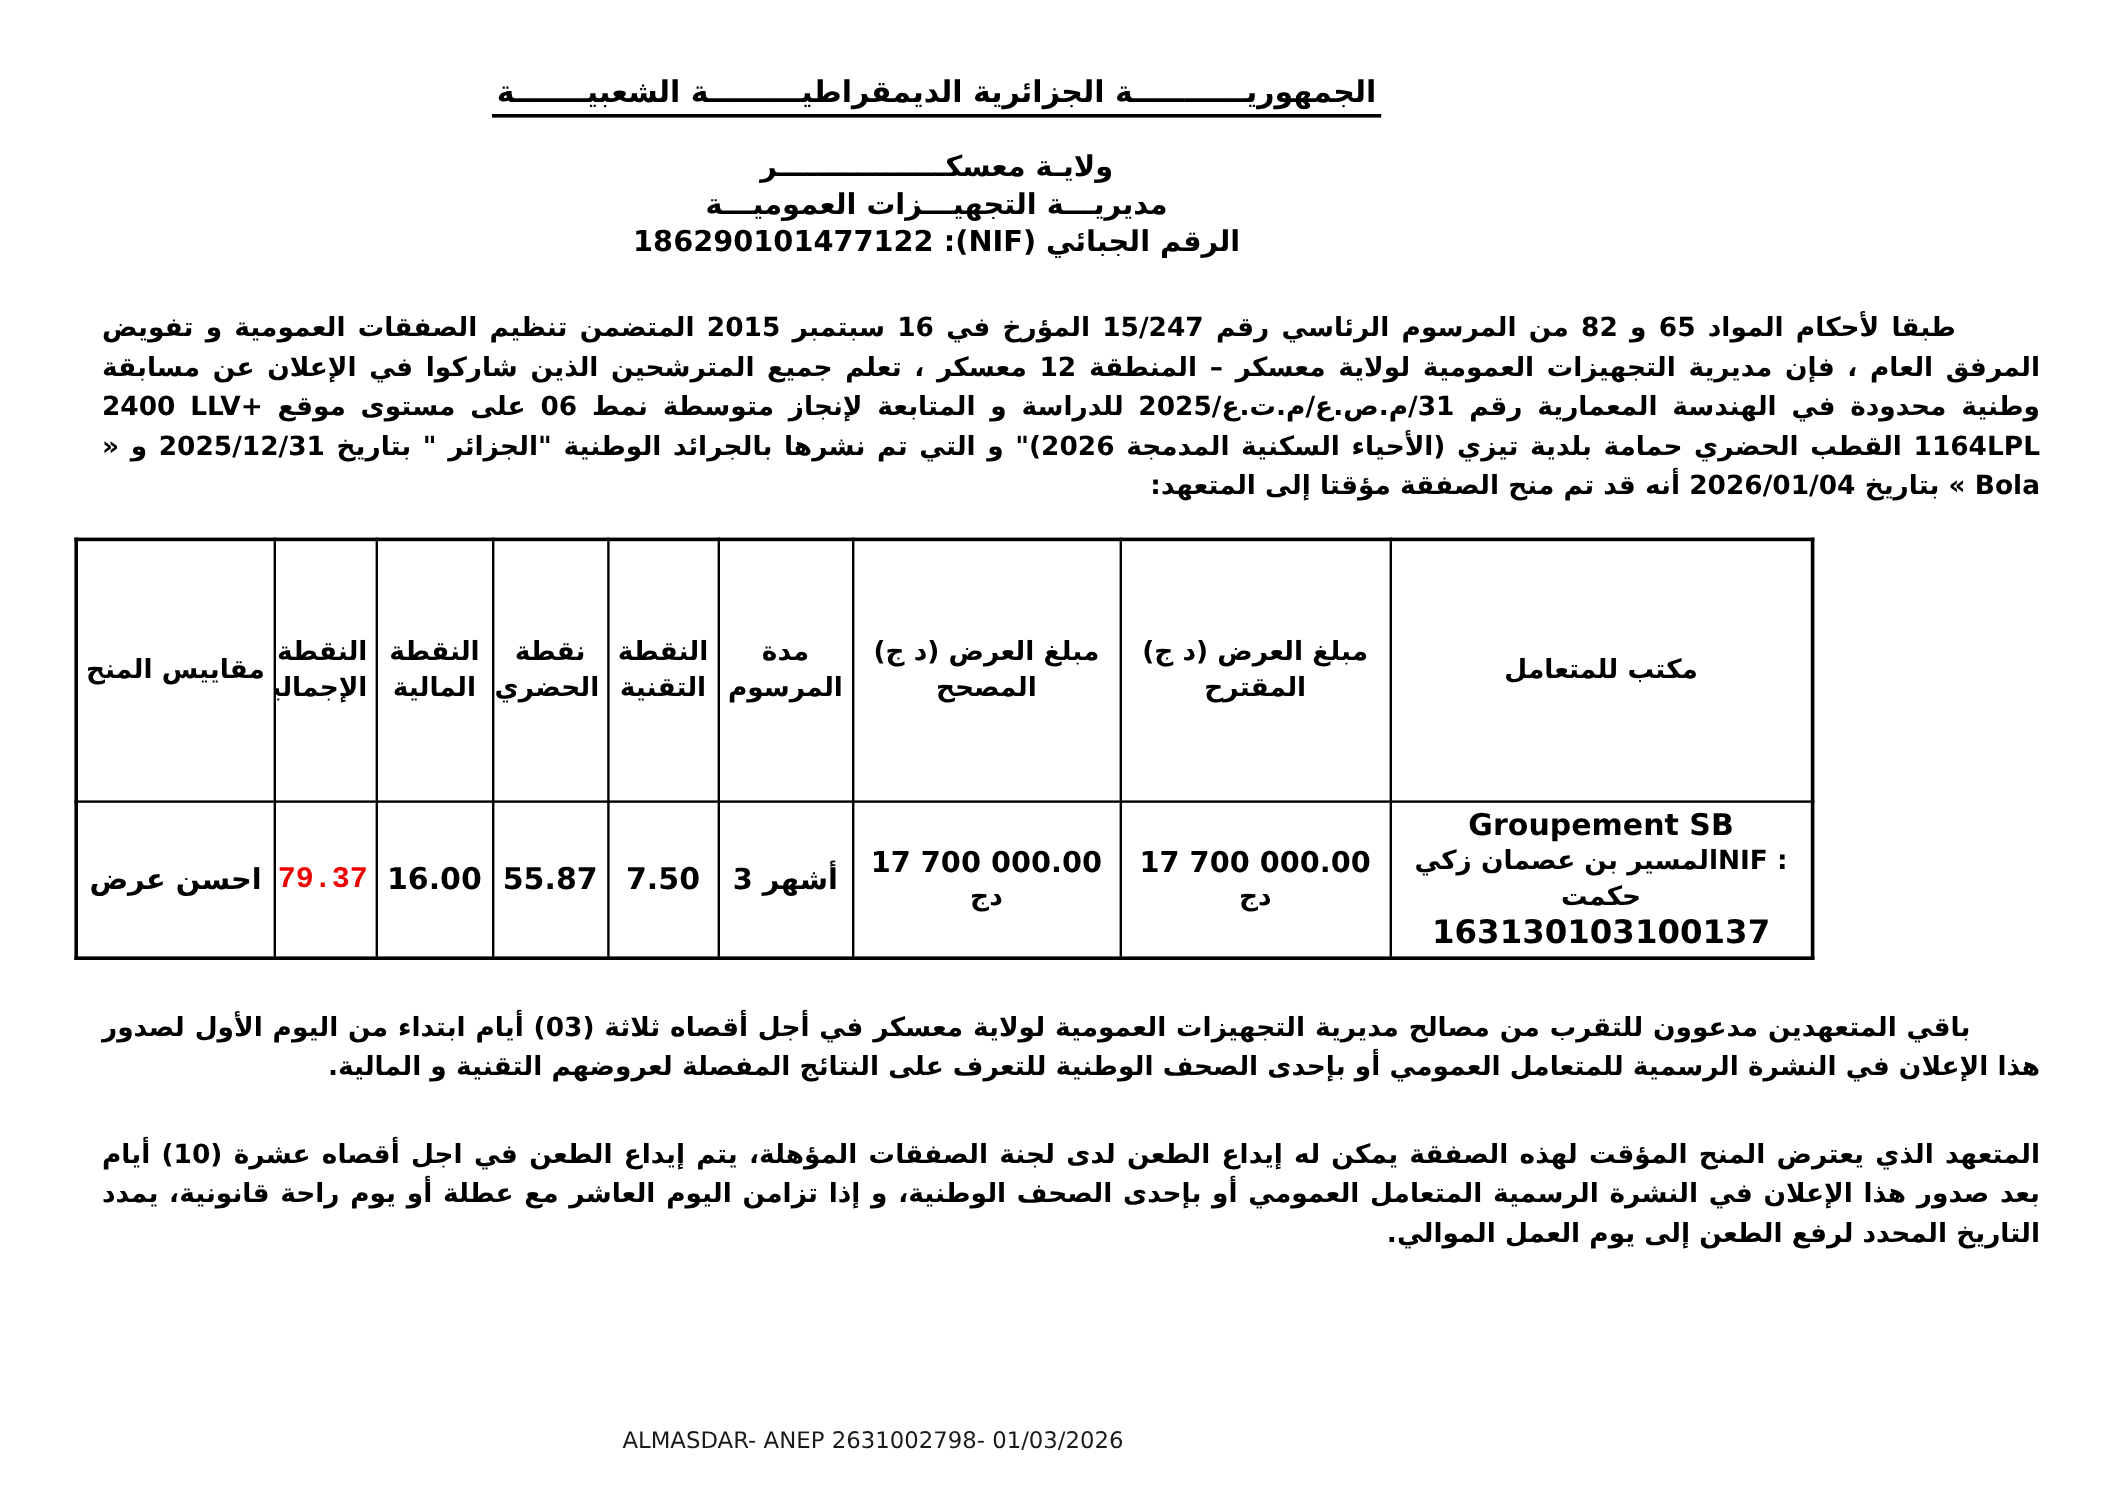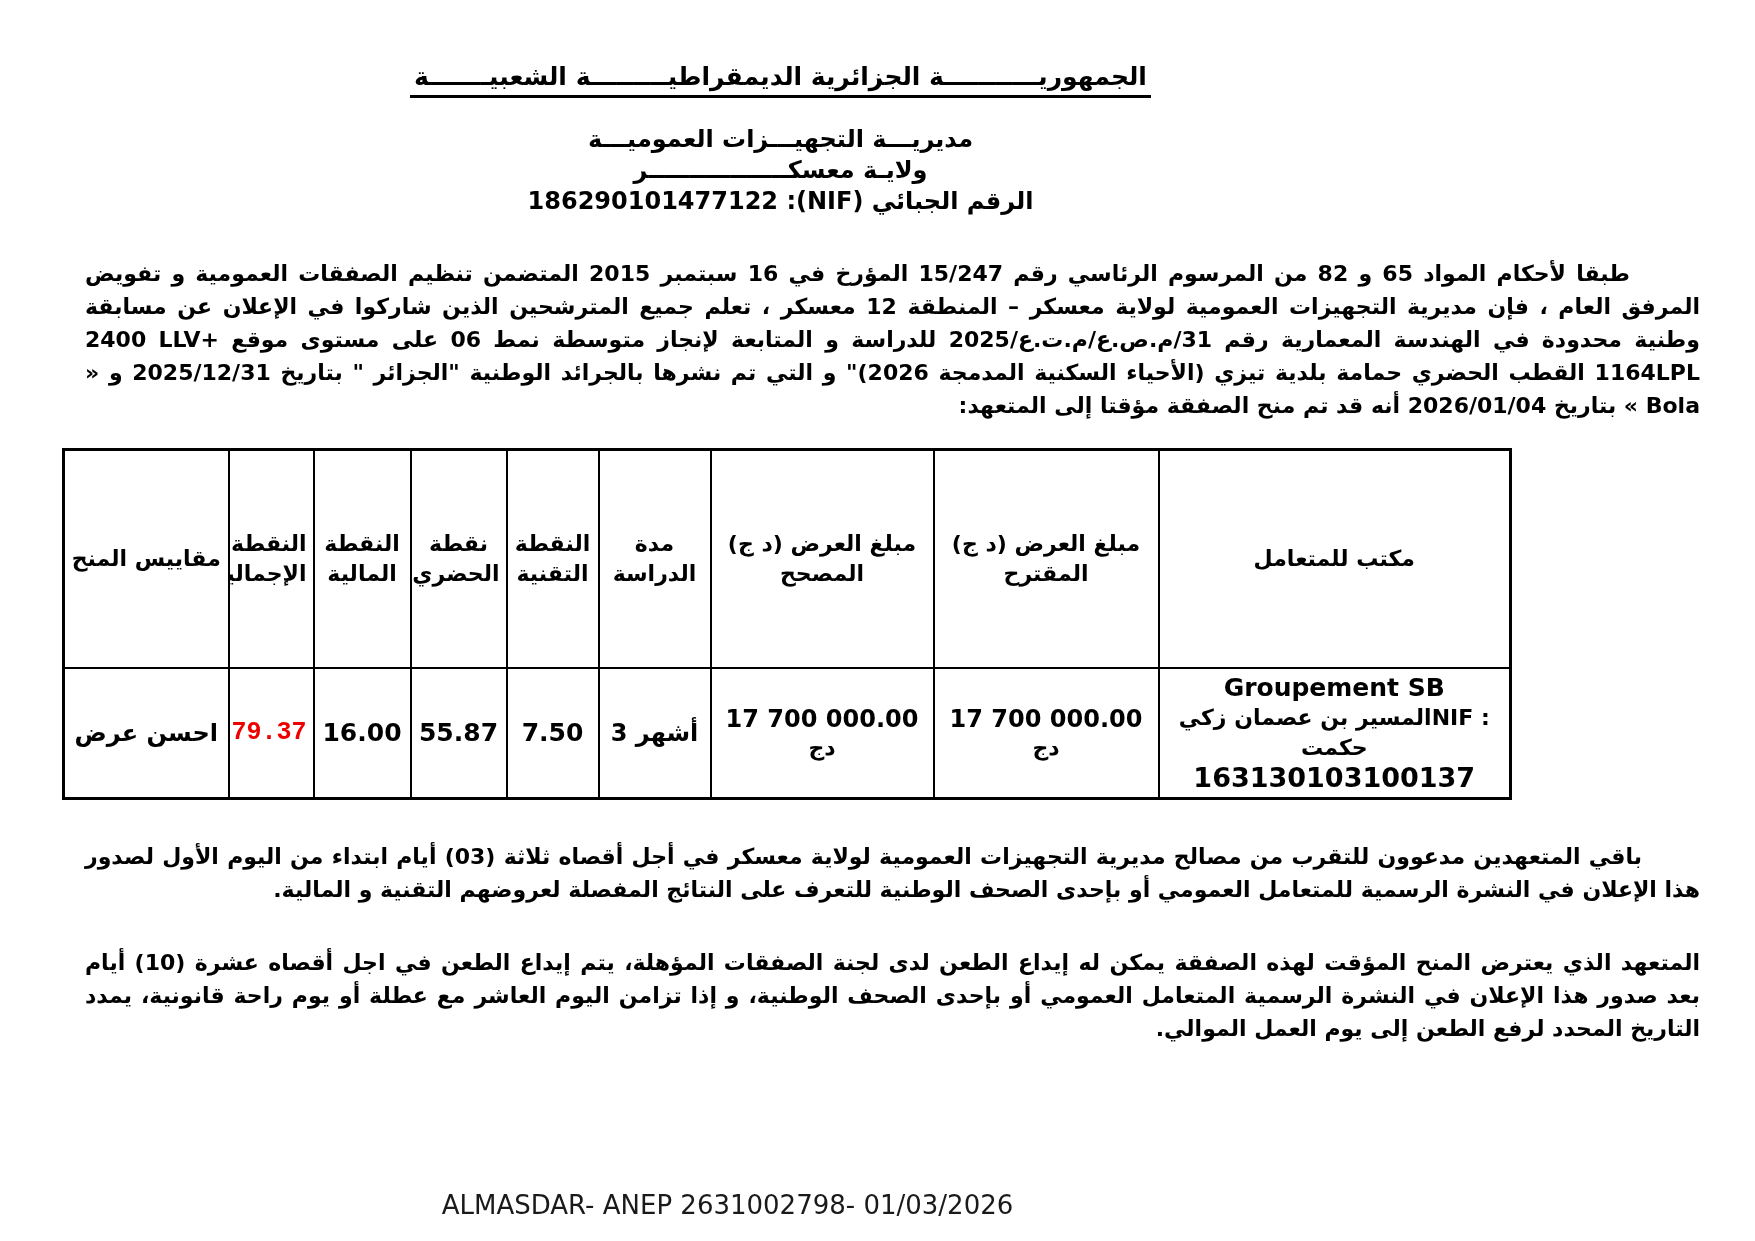--- a/index.html
+++ b/index.html
@@ -53,36 +53,36 @@
   .sig-row{margin-top:30px;text-align:left;direction:ltr;}
   .sig{
     display:inline-block;margin-left:200px;direction:rtl;
     font-size:29px;font-weight:bold;
     border-bottom:4px solid #000;padding:0 10px 6px;
   }
   
   .footer{
     position:absolute;top:1190px;left:0;width:100%;
     text-align:center;padding-right:300px;box-sizing:border-box;
-    font-size:26px;color:#1a1a1a;direction:ltr;font-weight:normal;
+    font-size:19px;color:#1a1a1a;direction:ltr;font-weight:normal;
   }
 </style>
 </head>
 <body>
 
 <div class="page">
   <div class="content">
 
     <div class="header">
       <div class="republic">
         <span class="u">الجمهوريـــــــــــة الجزائرية الديمقراطيـــــــــة الشعبيـــــــة</span>
       </div>
       <div class="admin">
+        <div>ولايـة معسكـــــــــــــــــر</div>
         <div>مديريـــة التجهيـــزات العموميـــة</div>
-        <div>ولايـة معسكـــــــــــــــــر</div>
         <div>الرقم الجبائي (NIF): 186290101477122</div>
       </div>
     </div>
 
     <p class="intro">طبقا لأحكام المواد 65 و 82 من المرسوم الرئاسي  رقم  15/247 المؤرخ في 16 سبتمبر 2015 المتضمن تنظيم الصفقات العمومية و تفويض المرفق العام ، فإن مديرية التجهيزات العمومية لولاية معسكر – المنطقة 12 معسكر ، تعلم  جميع المترشحين الذين شاركوا في الإعلان عن مسابقة وطنية محدودة في الهندسة  المعمارية  رقم 31/م.ص.ع/م.ت.ع/2025  للدراسة و المتابعة  لإنجاز متوسطة نمط 06 على مستوى موقع ‎2400  LLV+ 1164LPL‏ القطب الحضري حمامة بلدية تيزي (الأحياء السكنية المدمجة 2026)" و التي تم نشرها بالجرائد الوطنية "الجزائر " بتاريخ 2025/12/31 و  « Bola » بتاريخ 2026/01/04   أنه قد تم منح الصفقة  مؤقتا  إلى المتعهد:</p>
 
     <table class="award">
       <colgroup>
         <col style="width:352px">
           <col style="width:225px">
@@ -95,21 +95,21 @@
           <col style="width:165px">
       </colgroup>
       <tbody>
           <tr class="hdr">
         <th class="hcell">مكتب للمتعامل</th>
         <th class="hcell pre">مبلغ  العرض (د ج)
 المقترح</th>
         <th class="hcell pre">مبلغ  العرض (د ج)
 المصحح</th>
         <th class="hcell pre">مدة
-الدراسة</th>
+المرسوم</th>
         <th class="hcell pre">النقطة
 التقنية</th>
         <th class="hcell pre">نقطة
 الحضري</th>
         <th class="hcell pre">النقطة
 المالية</th>
         <th class="hcell pre">النقطة
 الإجمالية</th>
         <th class="hcell">مقاييس المنح</th>
       </tr>

